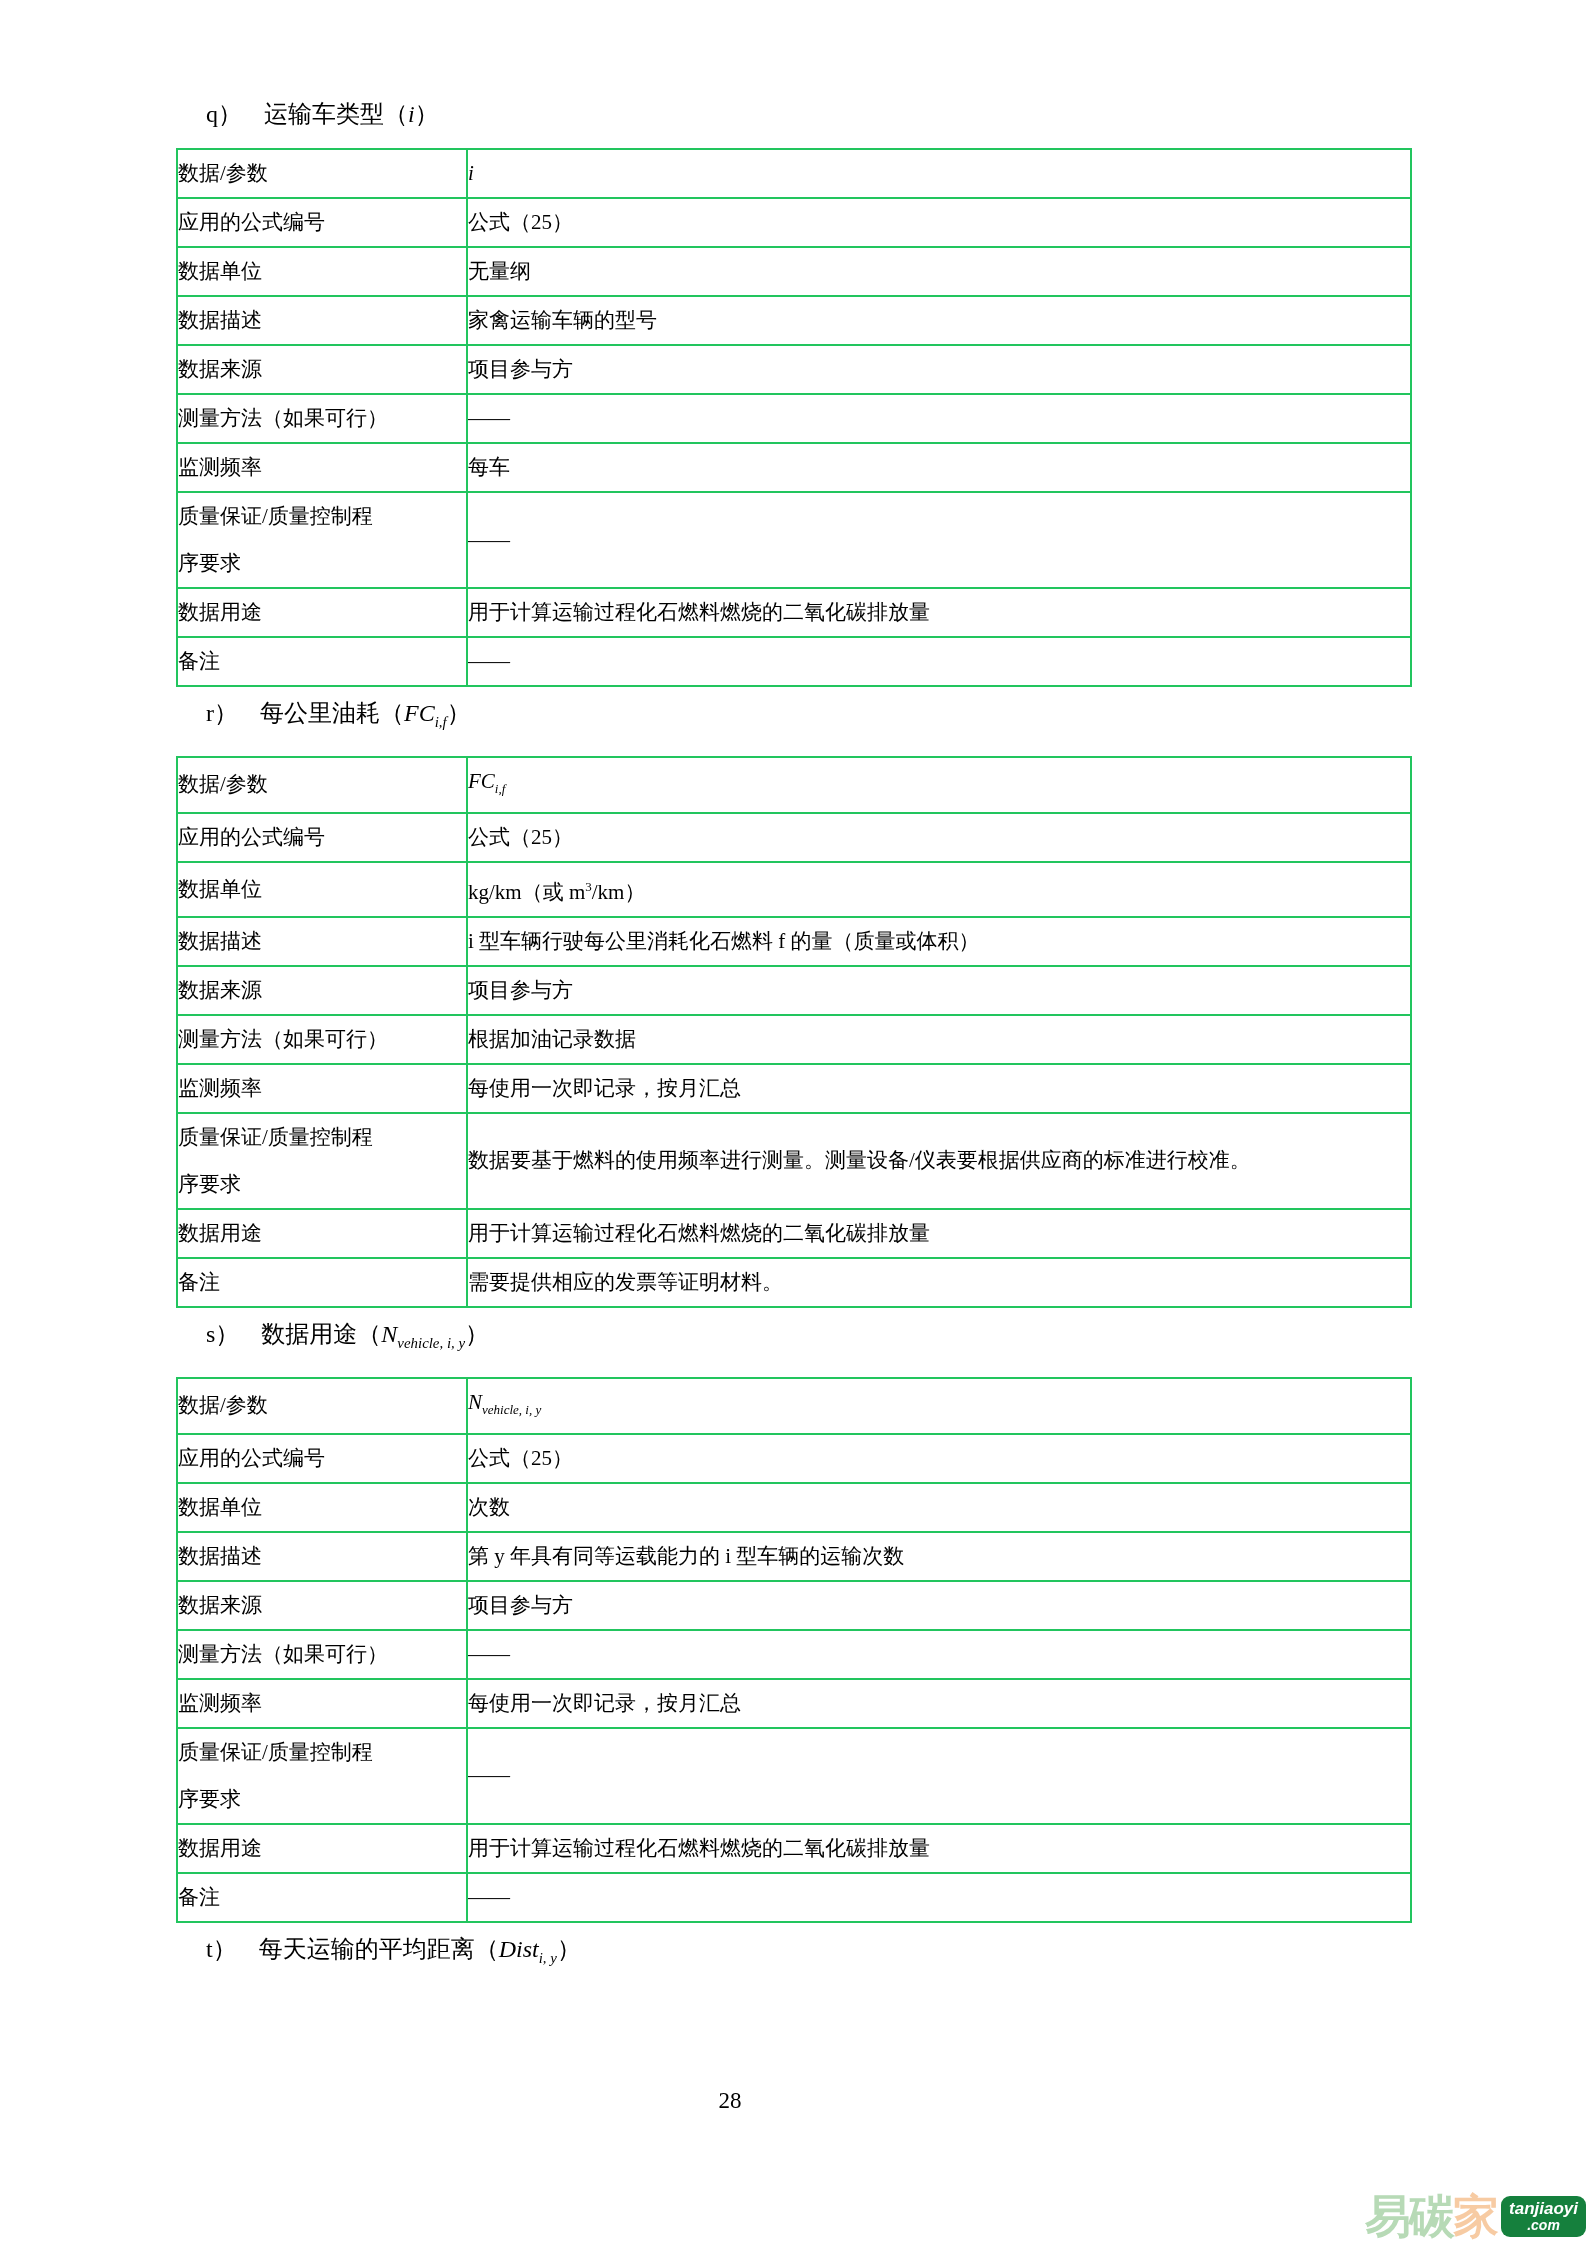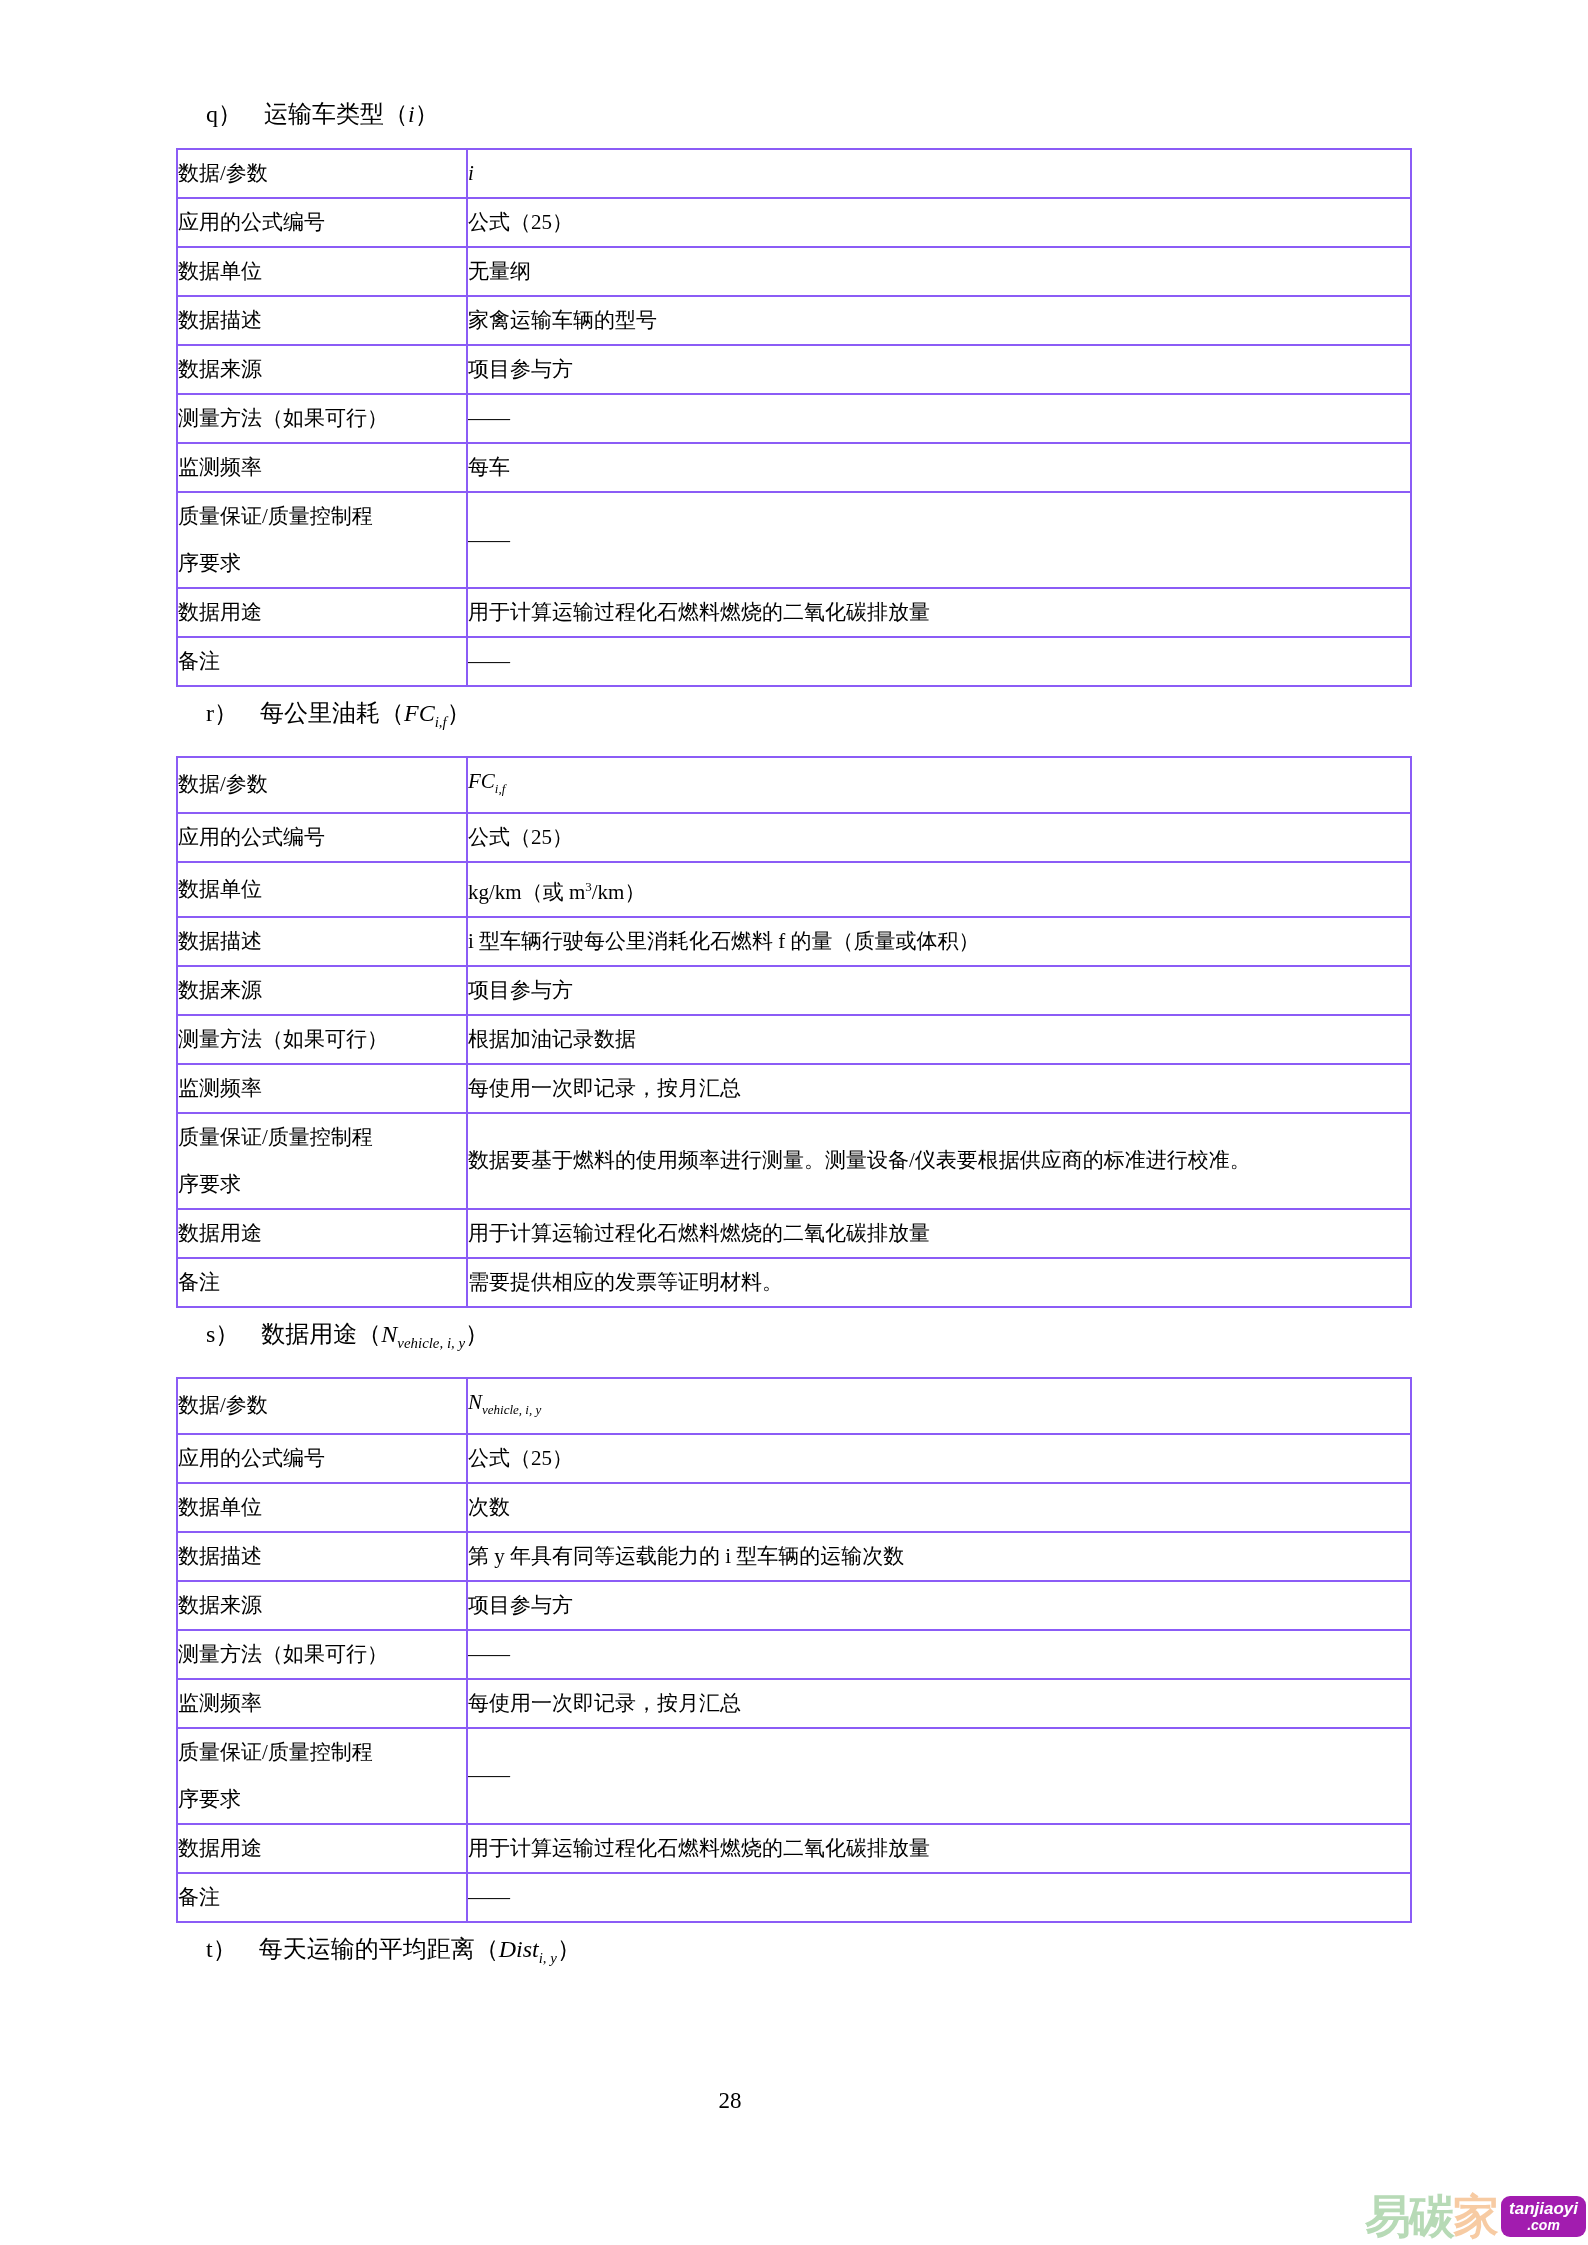--- a/index.html
+++ b/index.html
@@ -10,21 +10,21 @@
   #content{position:absolute;left:176px;top:0;width:1236px;padding-top:88px;}
   .section .heading{
     margin:8px 0 0 0;padding-left:30px;font-size:24px;font-weight:400;line-height:36px;
     white-space:nowrap;
   }
   .h-label{margin-right:16px;}
   .ptable{
     border-collapse:collapse;width:1236px;table-layout:fixed;font-size:21px;margin-top:16px;
   }
   .ptable td{
-    border:2px solid #8b5cf6;vertical-align:middle;line-height:47px;padding:0;overflow:hidden;
+    border:2px solid #22c55e;vertical-align:middle;line-height:47px;padding:0;overflow:hidden;
   }
   .ptable tr{height:47px;}
   .ptable tr.tall{height:94px;}
   .c-label{width:288px;padding-left:14px;white-space:pre-line;}
   .c-value{padding-left:13px;white-space:nowrap;}
   .rt sub{font-size:0.62em;font-style:inherit;}
   .rt sup{font-size:0.62em;}
   .pageno{
     position:absolute;left:0;top:2086px;width:1460px;text-align:center;
     font-size:23px;line-height:30px;
@@ -236,17 +236,17 @@
 
   </section>
 </div>
 
 <div class="pageno">28</div>
 
 <div class="watermark">
   <span class="wm-char" style="color: rgb(183, 218, 182);">易</span>
   <span class="wm-char" style="color: rgb(183, 218, 182);">碳</span>
   <span class="wm-char" style="color: rgb(247, 203, 163);">家</span>
-  <span class="wm-box" style="background: #a21caf;">
+  <span class="wm-box" style="background: #15803d;">
     <span class="wm-site">tanjiaoyi</span>
     <span class="wm-tld">.com</span>
   </span>
 </div>
 
 </body></html>

